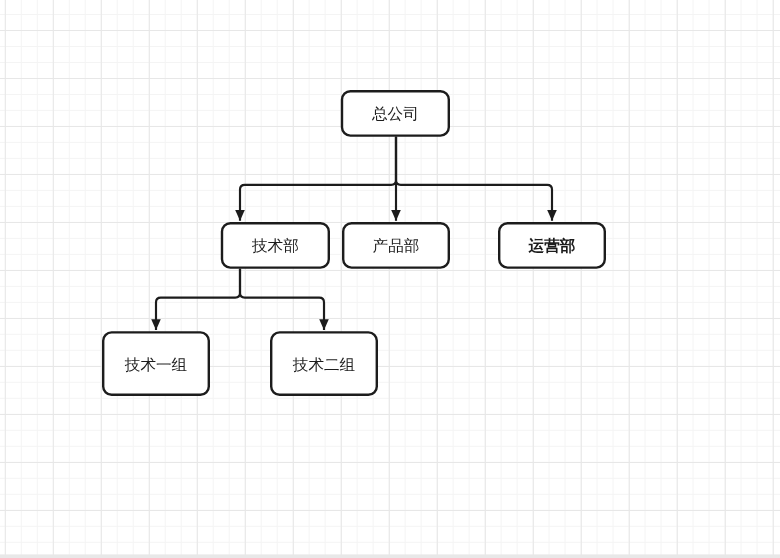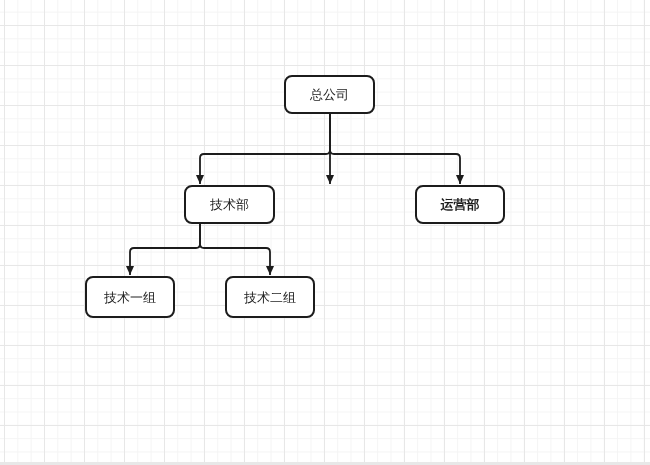--- a/index.html
+++ b/index.html
@@ -88,22 +88,25 @@
       <path class="edge" d="M 200 224 L 200 244 Q 200 248 204 248 L 266 248 Q 270 248 270 252 L 270 275" marker-end="url(#arrow-down)"></path>
     </svg>
 
   <div class="bottom-strip"></div>
 <div class="node" style="left: 284px; top: 75px; width: 91px; height: 39px;">
       <span class="node-label">总公司</span>
     </div>
     <div class="node" style="left: 154px; top: 185px; width: 91px; height: 39px; margin-left: 30px;">
       <span class="node-label">技术部</span>
     </div>
+    <div class="node" style="left: 285px; top: 185px; width: 90px; height: 39px;">
+      <span class="node-label">产品部</span>
+    </div>
     <div class="node" style="left: 415px; top: 185px; width: 90px; height: 39px; font-weight: bold;">
       <span class="node-label">运营部</span>
     </div>
-    <div class="node" style="left: 85px; top: 276px; width: 90px; height: 42px;">
+    <div class="node" style="left: 85px; top: 276px; width: 90px; height: 54px;">
       <span class="node-label">技术一组</span>
     </div>
-    <div class="node" style="left: 225px; top: 276px; width: 90px; height: 42px;">
+    <div class="node" style="left: 225px; top: 276px; width: 90px; height: 54px;">
       <span class="node-label">技术二组</span>
     </div>
   </div>
 
 </body></html>

